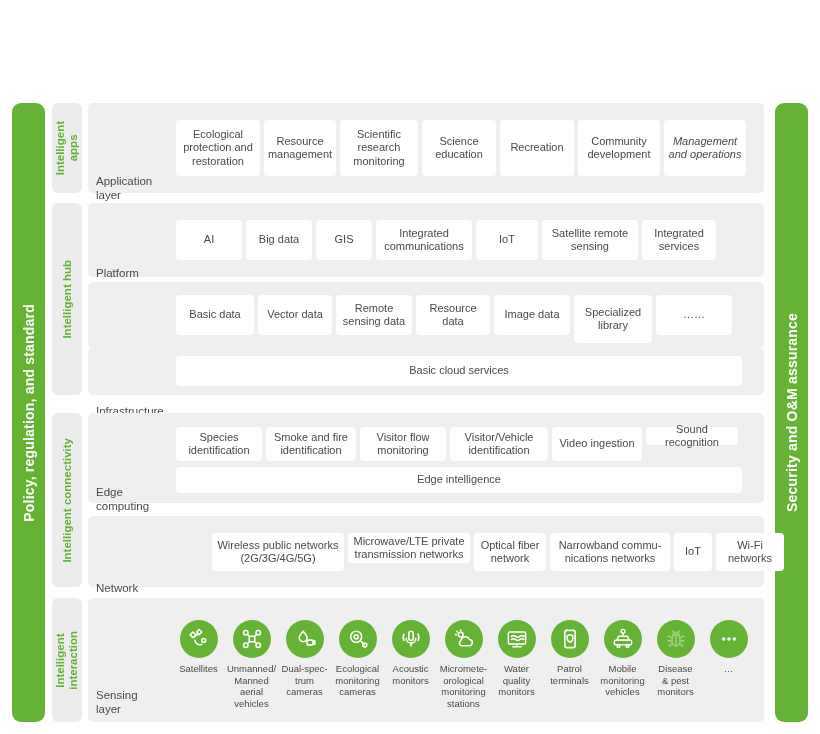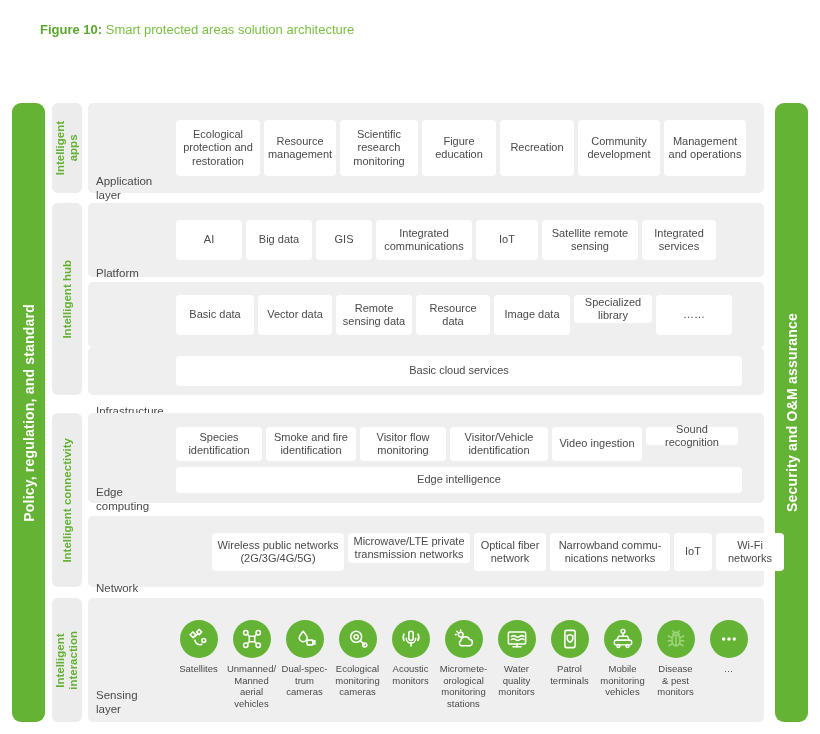--- a/index.html
+++ b/index.html
@@ -76,24 +76,20 @@
   .sense-label{
     font-size:9.5px;line-height:11.5px;color:#4a4a4a;text-align:center;
     white-space:pre-line;
   }
 </style>
 </head>
 <body>
 
 <div class="page">
 
-  <div class="caption">
-    <span class="num">Figure 10:</span>
-    <span class="txt">Smart protected areas solution architecture</span>
-  </div>
 
   <div class="sidebar" id="sb-left">
     <span>Policy, regulation, and standard</span>
   </div>
   <div class="sidebar" id="sb-right">
     <span>Security and O&amp;M assurance</span>
   </div>
 
   <div class="catbar" style="top:103px;height:90px;">
     <span>Intelligent
@@ -110,24 +106,24 @@
 interaction</span>
   </div>
 
   <div class="panel" style="top:103px;height:90px;">
     <div class="rowlabel" style="top:31px;">Application
 layer</div>
     <div class="boxrow" style="left:88px;top:17px;">
       <div class="box" style="width:84px;height:56px;">Ecological protection and restoration</div>
       <div class="box" style="width:72px;height:56px;">Resource management</div>
       <div class="box" style="width:78px;height:56px;">Scientific research monitoring</div>
-      <div class="box" style="width:74px;height:56px;">Figure education</div>
+      <div class="box" style="width:74px;height:56px;">Science education</div>
       <div class="box" style="width:74px;height:56px;">Recreation</div>
       <div class="box" style="width:82px;height:56px;">Community development</div>
-      <div class="box" style="width:82px;height:56px;">Management and operations</div>
+      <div class="box" style="width:82px;height:56px;font-style:italic;">Management and operations</div>
     </div>
   </div>
 
   <div class="panel" style="top:203px;height:74px;">
     <div class="rowlabel" style="top:23px;">Platform
 services</div>
     <div class="boxrow" style="left:88px;top:17px;">
       <div class="box" style="width:66px;height:40px;">AI</div>
       <div class="box" style="width:66px;height:40px;">Big data</div>
       <div class="box" style="width:56px;height:40px;">GIS</div>
@@ -139,21 +135,21 @@
   </div>
 
   <div class="panel" style="top:282px;height:66px;">
     <div class="rowlabel" style="top:26px;">Data layer</div>
     <div class="boxrow" style="left:88px;top:13px;">
       <div class="box" style="width:78px;height:40px;">Basic data</div>
       <div class="box" style="width:74px;height:40px;">Vector data</div>
       <div class="box" style="width:76px;height:40px;">Remote sensing data</div>
       <div class="box" style="width:74px;height:40px;">Resource data</div>
       <div class="box" style="width:76px;height:40px;">Image data</div>
-      <div class="box" style="width:78px;height:28px;text-align:center;">Specialized library</div>
+      <div class="box" style="width:78px;height:48px;text-align:center;">Specialized library</div>
       <div class="box" style="width:76px;height:40px;">……</div>
     </div>
   </div>
 
   <div class="panel" style="top:347px;height:48px;">
     <div class="rowlabel" style="top:17px;">Infrastructure</div>
     <div class="boxrow" style="left:88px;top:9px;">
       <div class="box" style="width:566px;height:30px;">Basic cloud services</div>
     </div>
   </div>

